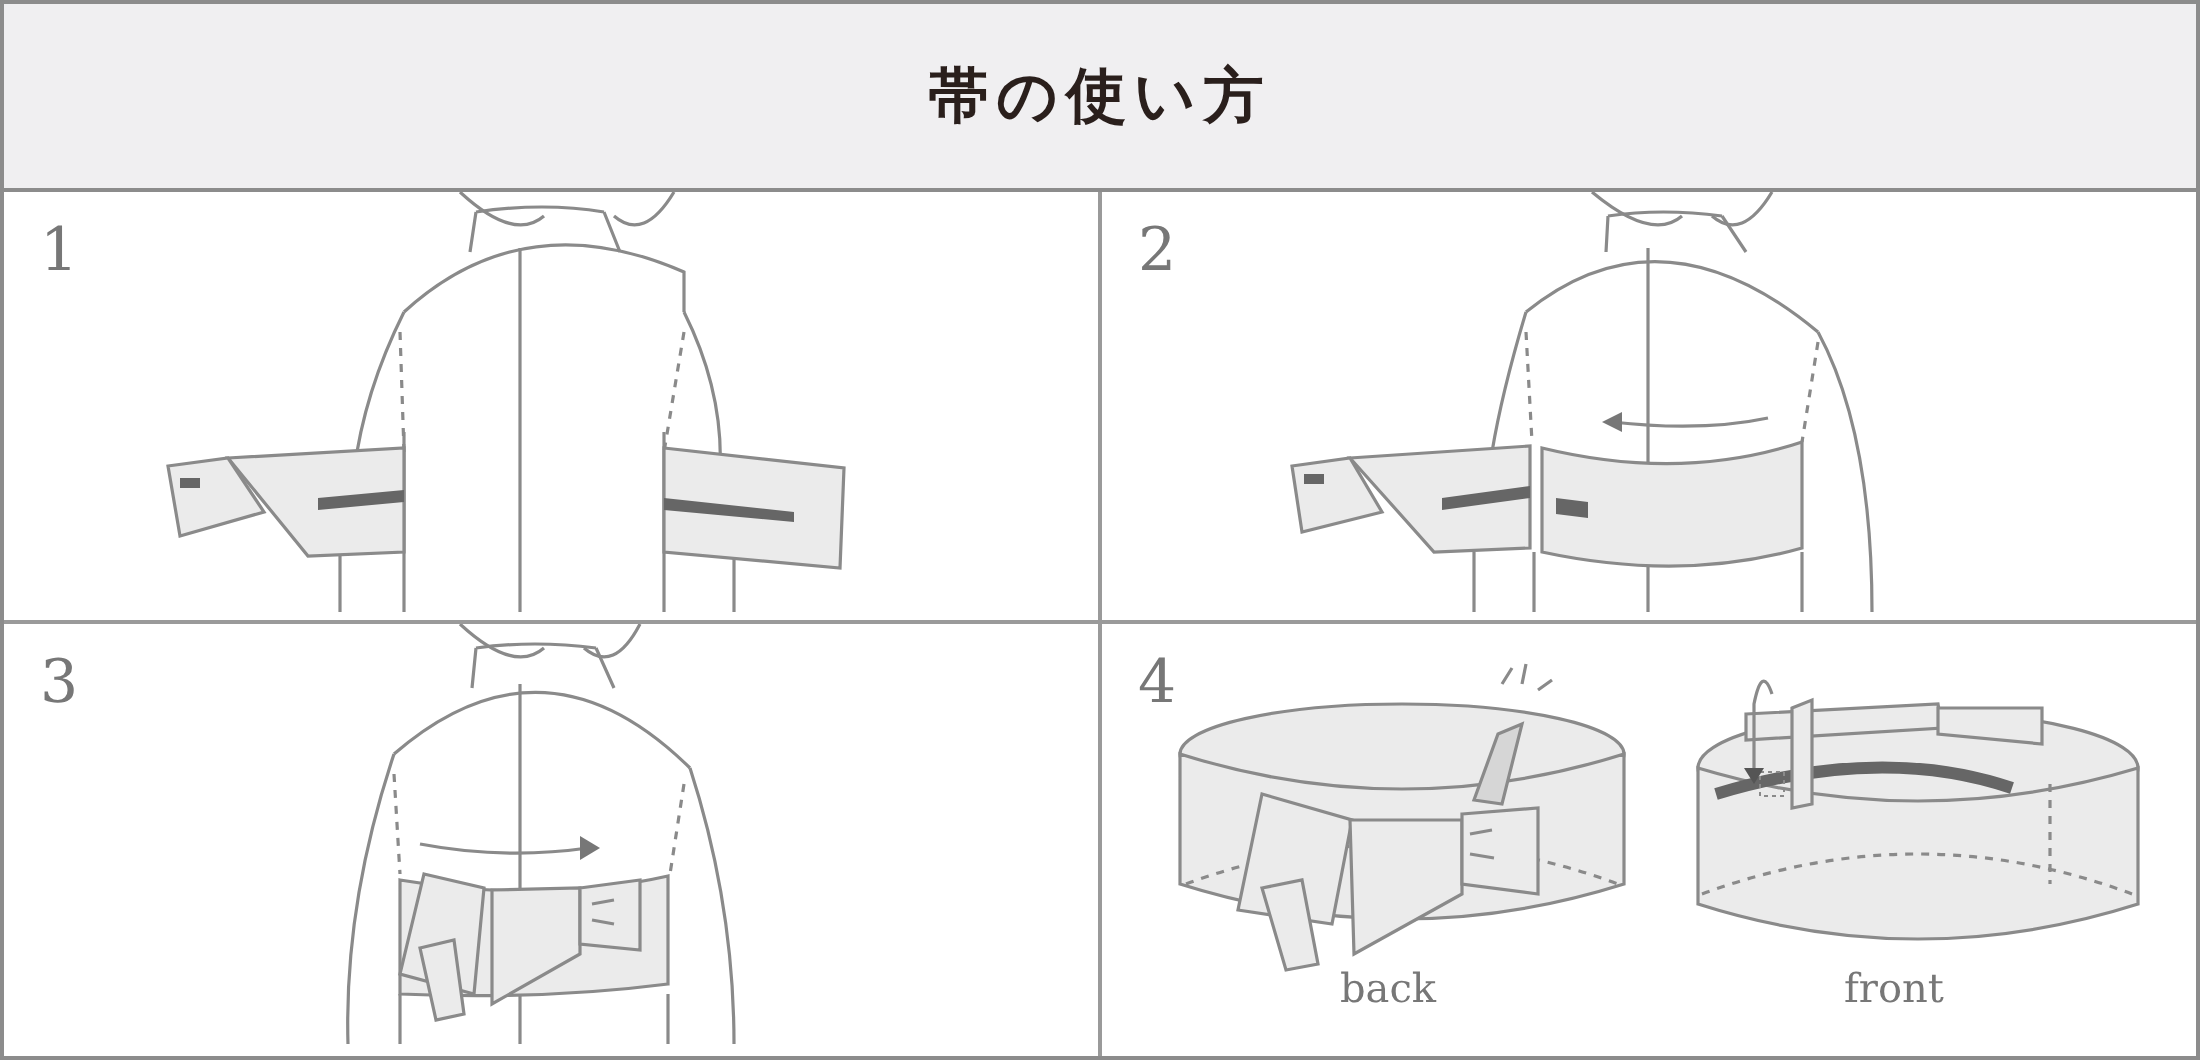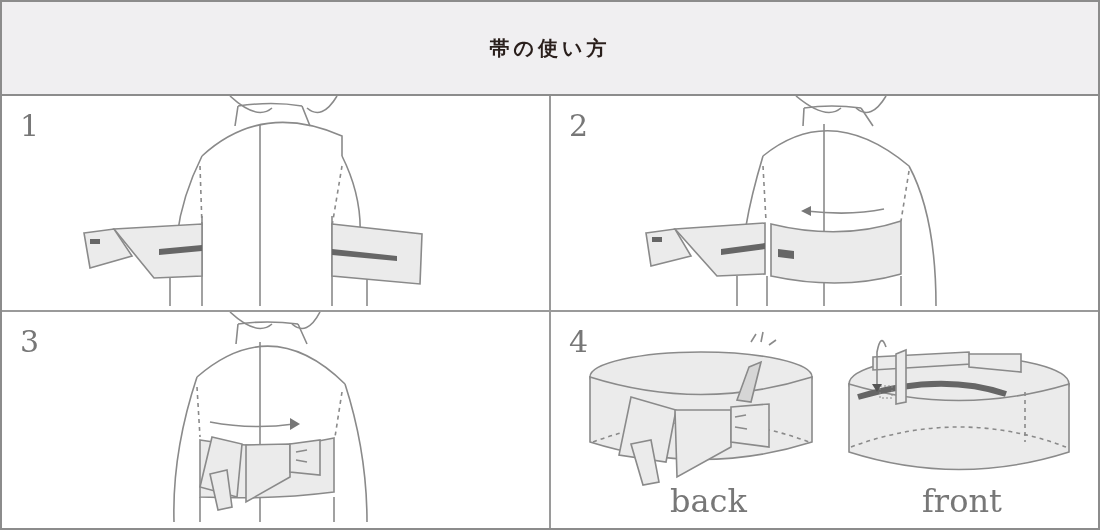--- a/index.html
+++ b/index.html
@@ -1,28 +1,28 @@
 <!DOCTYPE html>
 <html><head>
 <meta charset="utf-8">
 <style>
   html,body{margin:0;padding:0;background:#fff;}
   body{width:1100px;height:530px;position:relative;overflow:hidden;font-family:"DejaVu Sans",sans-serif;}
   .frame{position:absolute;left:0;top:0;width:1096px;height:526px;border:2px solid #8c8c8c;}
   .header{position:absolute;left:2px;top:2px;width:1096px;height:92px;background:#f0eff1;border-bottom:2px solid #8c8c8c;display:flex;align-items:center;justify-content:center;}
-  .title{font-family:Liberation Serif, serif;font-weight:bold;font-size:20px;color:#2a1f1c;letter-spacing:4px;}
+  .title{font-family:Liberation Serif, serif;font-weight:bold;font-size:30px;color:#2a1f1c;letter-spacing:4px;}
   .panel{position:absolute;background:#fff;overflow:hidden;}
   .p1{left:2px;top:96px;width:547px;height:214px;}
   .p2{left:551px;top:96px;width:547px;height:214px;}
   .p3{left:2px;top:312px;width:547px;height:216px;}
   .p4{left:551px;top:312px;width:547px;height:216px;}
   .vdiv{position:absolute;left:549px;top:96px;width:2px;height:432px;background:#9a9a9a;}
   .hdiv{position:absolute;left:2px;top:310px;width:1096px;height:2px;background:#9a9a9a;}
   .step-num{position:absolute;left:18px;top:12px;font-family:"DejaVu Serif",serif;font-size:30px;color:#777;font-weight:normal;}
-  .caption{position:absolute;font-family:"DejaVu Serif",serif;font-size:32px;color:#777;}
+  .caption{position:absolute;font-family:"DejaVu Serif",serif;font-size:20px;color:#777;}
   svg{position:absolute;left:0;top:0;}
   .ln{fill:none;stroke:#8a8a8a;stroke-width:1.6;}
   .fl{fill:#ebebeb;stroke:#8a8a8a;stroke-width:1.6;}
   .dash{fill:none;stroke:#8a8a8a;stroke-width:1.6;stroke-dasharray:4 4;}
   .dk{fill:#666;stroke:none;}
 </style>
 </head>
 <body>
 
 <div class="frame"></div>

